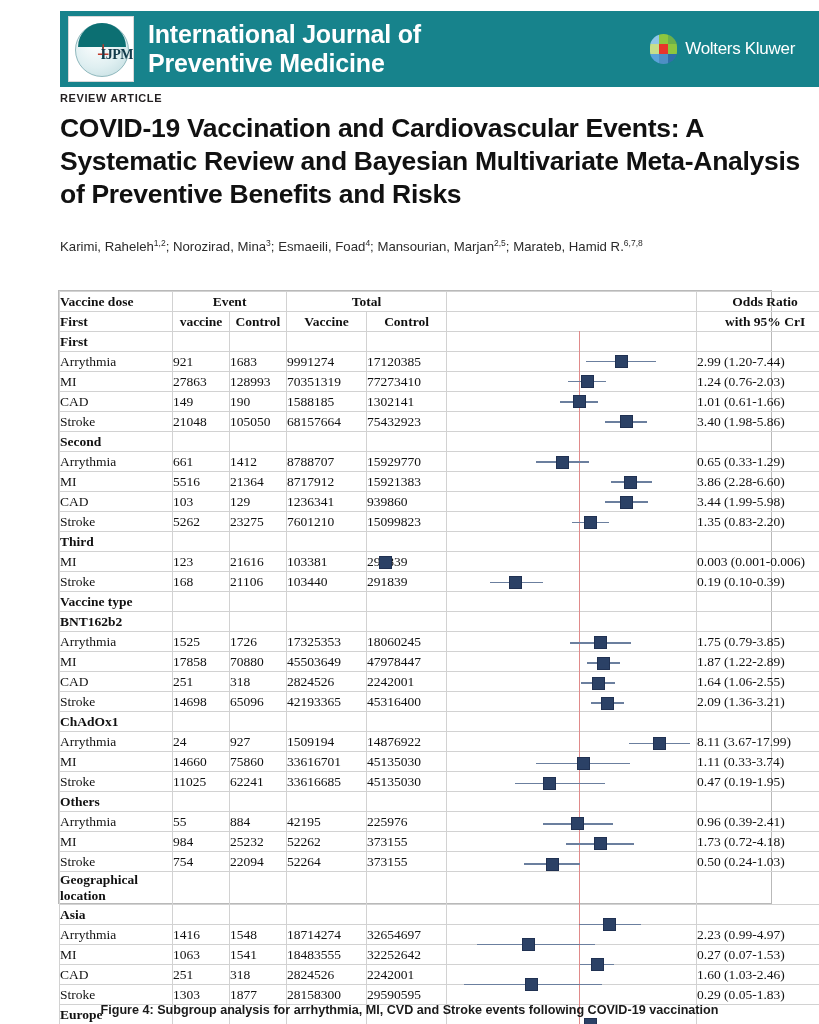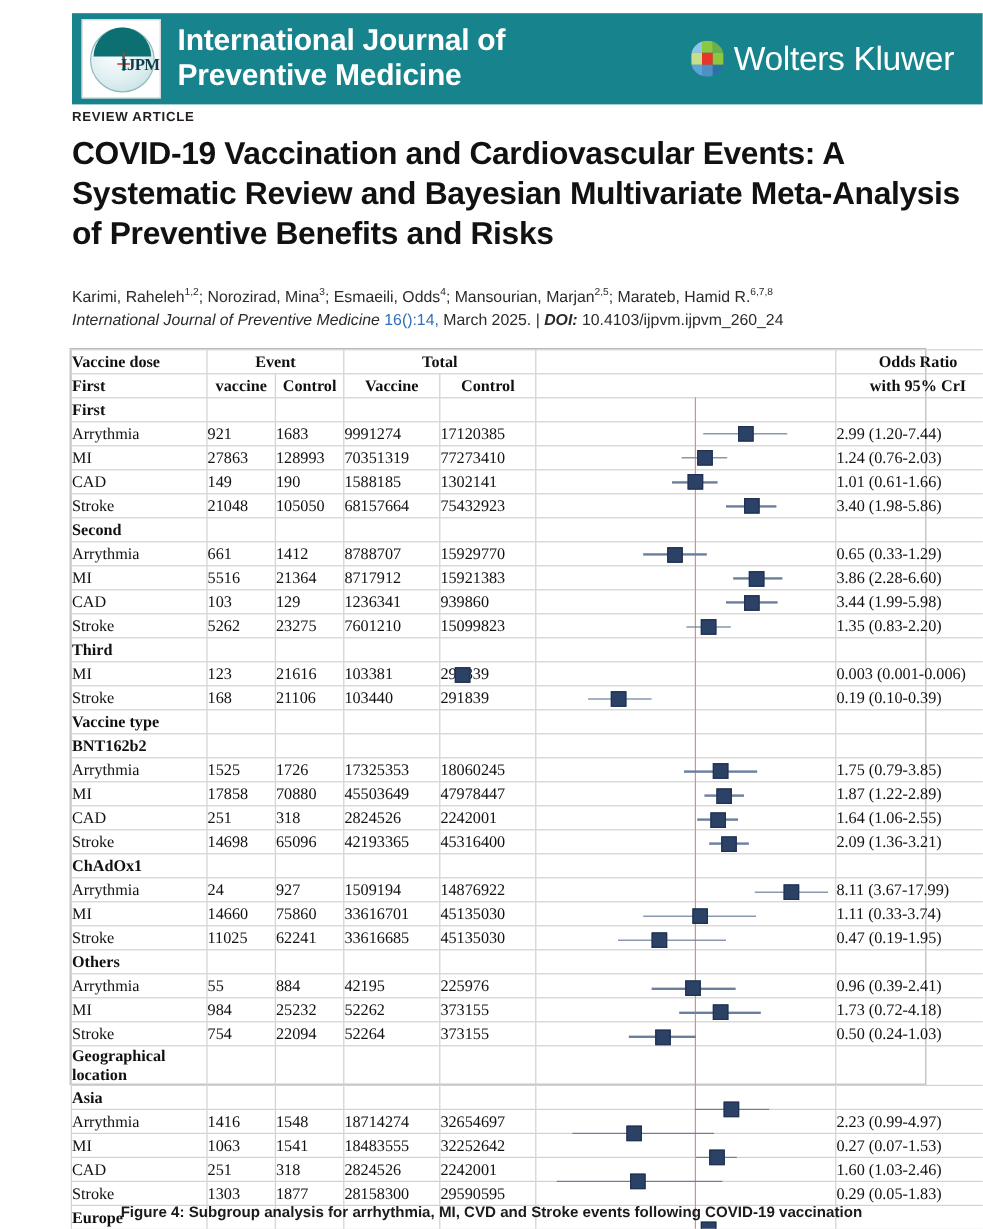--- a/index.html
+++ b/index.html
@@ -97,21 +97,21 @@
     border-radius: 50% / 42%;
     overflow: hidden;
     display: grid;
     grid-template-columns: 1fr 1fr 1fr;
     grid-template-rows: 1fr 1fr 1fr;
     margin-right: 8px;
   }
   .wk-mark i { display: block; }
   .wk-label {
     color: #ffffff;
-    font-size: 28px;
+    font-size: 17px;
     letter-spacing: -0.3px;
     white-space: nowrap;
   }
 
   
   .review-tag {
     position: absolute;
     left: 60px; top: 92px;
     font-size: 11px;
     font-weight: bold;
@@ -268,28 +268,21 @@
         <i style="background:#5ba3d9"></i>
           <i style="background:#4e8fc4"></i>
           <i style="background:#2f6fa8"></i>
       </div>
       <div class="wk-label">Wolters Kluwer</div>
     </div>
   </div>
 
   <div class="review-tag">REVIEW ARTICLE</div>
   <div class="art-title">COVID-19 Vaccination and Cardiovascular Events: A Systematic Review and Bayesian Multivariate Meta-Analysis of Preventive Benefits and Risks</div>
-  <div class="authors"><span>Karimi, Raheleh</span><sup>1,2</sup>; <span>Norozirad, Mina</span><sup>3</sup>; <span>Esmaeili, Odds</span><sup>4</sup>; <span>Mansourian, Marjan</span><sup>2,5</sup>; <span>Marateb, Hamid R.</span><sup>6,7,8</sup></div>
-  <div class="citation">
-    <span class="ital">International Journal of Preventive Medicine</span>
-    <span class="vol">16():14,</span>
-    <span>March 2025.</span>
-    <span>|</span>
-    <span class="doi-lbl">DOI: </span><span>10.4103/ijpvm.ijpvm_260_24</span>
-  </div>
+  <div class="authors"><span>Karimi, Raheleh</span><sup>1,2</sup>; <span>Norozirad, Mina</span><sup>3</sup>; <span>Esmaeili, Foad</span><sup>4</sup>; <span>Mansourian, Marjan</span><sup>2,5</sup>; <span>Marateb, Hamid R.</span><sup>6,7,8</sup></div>
 
   <div class="figbox">
     <table class="ft">
       <colgroup>
         <col class="c-label">
           <col class="c-ev">
           <col class="c-ev">
         <col class="c-tot">
           <col class="c-tot">
           <col class="c-plot">

